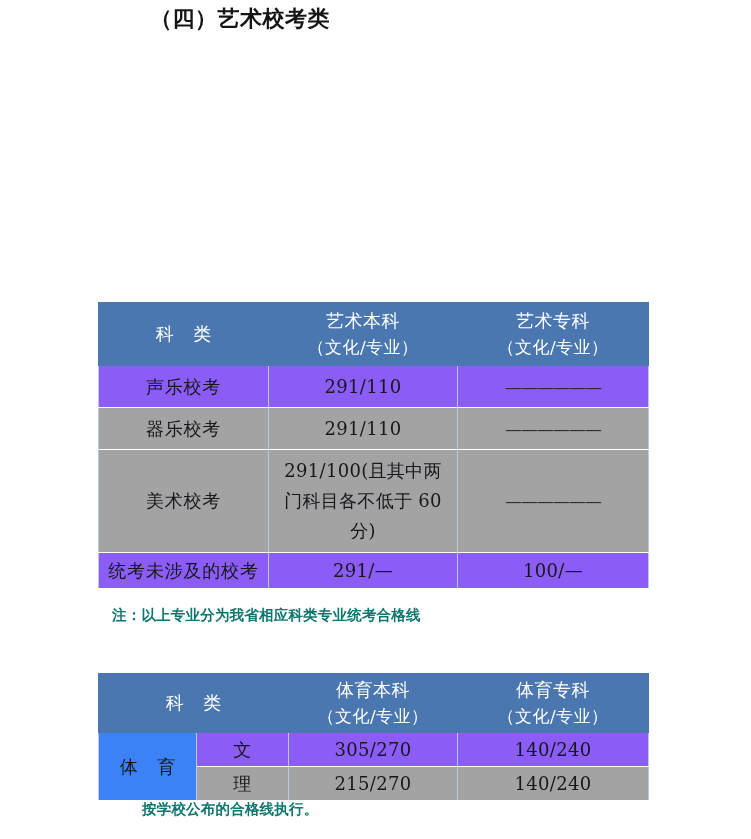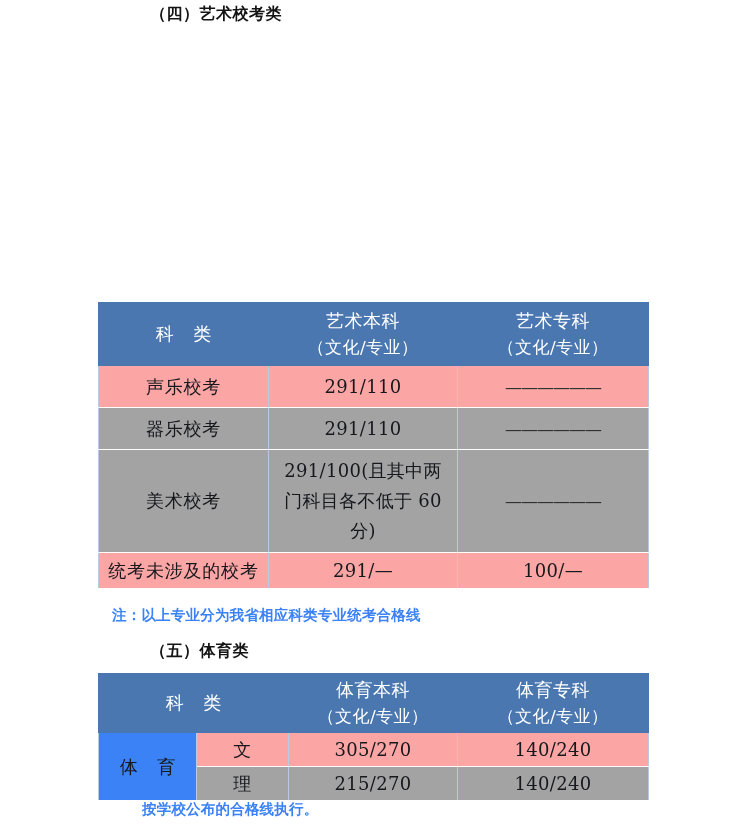--- a/index.html
+++ b/index.html
@@ -21,21 +21,21 @@
     width: 751px;
     height: 839px;
     box-sizing: border-box;
   }
 
   
   .section-heading {
     position: absolute;
     font-family: "DejaVu Sans", "Liberation Sans", sans-serif;
     font-weight: bold;
-    font-size: 16px;
+    font-size: 22px;
     letter-spacing: 0.5px;
     color: #141414;
     white-space: nowrap;
   }
 
   
   .body-block {
     position: absolute;
     left: 128px;
     width: 500px;
@@ -61,21 +61,21 @@
     letter-spacing: 0.3px;
   }
 
   
   .note {
     position: absolute;
     font-family: "DejaVu Sans", "Liberation Sans", sans-serif;
     font-weight: bold;
     font-size: 14.5px;
     line-height: 22px;
-    color: #3b82f6;
+    color: #0f766e;
     letter-spacing: 0.2px;
     white-space: nowrap;
   }
   .note .cont {
     display: block;
     padding-left: 30px;
   }
 
   
   .score-table {
@@ -104,21 +104,21 @@
   .score-table thead th .sub {
     display: block;
     font-size: 17px;
   }
   .score-table thead th.spaced {
     letter-spacing: 7px;
     text-indent: 7px;
   }
 
   .row-shade td {
-    background: #fca5a5;
+    background: #8b5cf6;
   }
   .row-plain td {
     background: #a3a3a3;
   }
   .score-table td {
     font-size: 18px;
     color: #16181c;
     letter-spacing: 0.3px;
     border-left: 1px solid #b9cbe2;
     border-right: 1px solid #b9cbe2;
@@ -190,21 +190,20 @@
       <tr class="row-shade">
         <td class="cat" style="height:35px;">统考未涉及的校考</td>
         <td>291/—</td>
         <td>100/—</td>
       </tr>
     </tbody>
   </table>
 
   <div class="note" style="left:112px; top:604px;">注：以上专业分为我省相应科类专业统考合格线</div>
 
-  <div class="section-heading" style="left:150px; top:641px;">（五）体育类</div>
 
   <table class="score-table" style="left:98px; top:673px; width:550px;">
     <colgroup>
       <col style="width:98px">
       <col style="width:92px">
       <col style="width:169px">
       <col style="width:191px">
     </colgroup>
     <thead>
       <tr>

